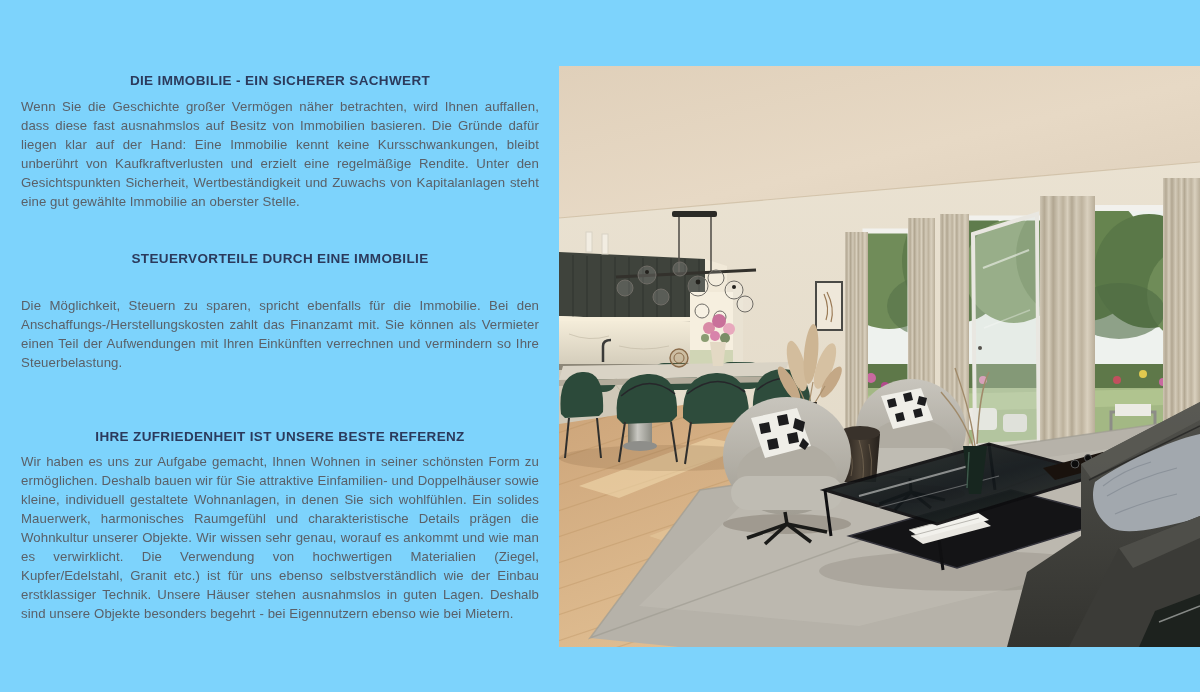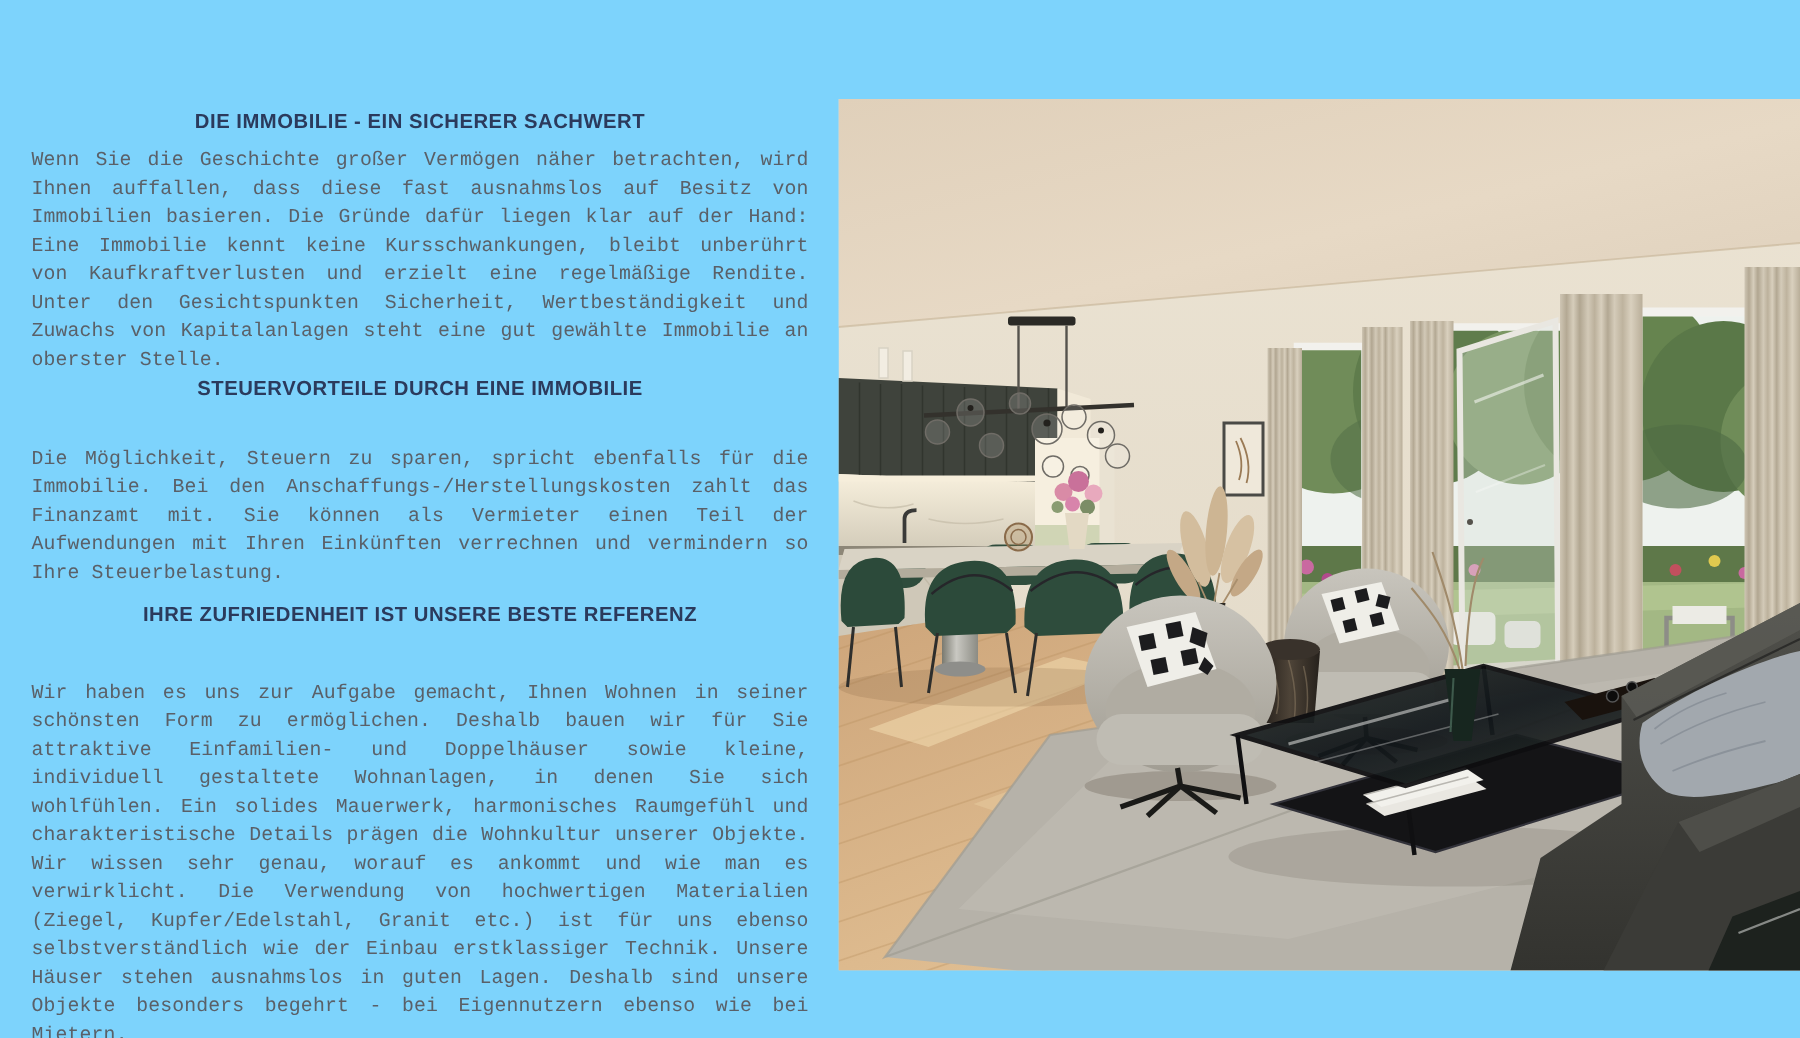--- a/index.html
+++ b/index.html
@@ -1,36 +1,36 @@
 <!DOCTYPE html>
 <html><head>
 <meta charset="utf-8">
 <style>
   html,body{margin:0;padding:0;background:#ffffff;}
   .page{position:relative;width:1200px;height:692px;background:#7dd3fc;overflow:hidden;
         font-family:"Liberation Sans",sans-serif;}
   .sec-h{position:absolute;left:21px;width:518px;text-align:center;font-weight:700;
          font-size:13.5px;letter-spacing:.35px;color:#2b3a5c;}
   .sec-p{position:absolute;left:21px;width:518px;text-align:justify;font-size:13.2px;
-         line-height:19px;color:#5a6068;letter-spacing:.1px;font-family:Liberation Mono, monospace;}
+         line-height:19px;color:#5a6068;letter-spacing:.1px;}
   .photo{position:absolute;left:559px;top:66px;width:641px;height:581px;}
   .photo svg{display:block;width:100%;height:100%;}
 </style>
 </head>
 <body>
 
 <div class="page">
 
   <div class="sec-h" style="top:73px">DIE IMMOBILIE - EIN SICHERER SACHWERT</div>
   <div class="sec-p" style="top:97px">Wenn Sie die Geschichte großer Vermögen näher betrachten, wird Ihnen auffallen, dass diese fast ausnahmslos auf Besitz von Immobilien basieren. Die Gründe dafür liegen klar auf der Hand: Eine Immobilie kennt keine Kursschwankungen, bleibt unberührt von Kaufkraftverlusten und erzielt eine regelmäßige Rendite. Unter den Gesichtspunkten Sicherheit, Wertbeständigkeit und Zuwachs von Kapitalanlagen steht eine gut gewählte Immobilie an oberster Stelle.</div>
 
   <div class="sec-h" style="top:251px">STEUERVORTEILE DURCH EINE IMMOBILIE</div>
   <div class="sec-p" style="top:296px">Die Möglichkeit, Steuern zu sparen, spricht ebenfalls für die Immobilie. Bei den Anschaffungs-/Herstellungskosten zahlt das Finanzamt mit. Sie können als Vermieter einen Teil der Aufwendungen mit Ihren Einkünften verrechnen und vermindern so Ihre Steuerbelastung.</div>
 
-  <div class="sec-h" style="top:402px">IHRE ZUFRIEDENHEIT IST UNSERE BESTE REFERENZ</div>
+  <div class="sec-h" style="top:429px">IHRE ZUFRIEDENHEIT IST UNSERE BESTE REFERENZ</div>
   <div class="sec-p" style="top:452px">Wir haben es uns zur Aufgabe gemacht, Ihnen Wohnen in seiner schönsten Form zu ermöglichen. Deshalb bauen wir für Sie attraktive Einfamilien- und Doppelhäuser sowie kleine, individuell gestaltete Wohnanlagen, in denen Sie sich wohlfühlen. Ein solides Mauerwerk, harmonisches Raumgefühl und charakteristische Details prägen die Wohnkultur unserer Objekte. Wir wissen sehr genau, worauf es ankommt und wie man es verwirklicht. Die Verwendung von hochwertigen Materialien (Ziegel, Kupfer/Edelstahl, Granit etc.) ist für uns ebenso selbstverständlich wie der Einbau erstklassiger Technik. Unsere Häuser stehen ausnahmslos in guten Lagen. Deshalb sind unsere Objekte besonders begehrt - bei Eigennutzern ebenso wie bei Mietern.</div>
 
   <div class="photo">
   <svg viewBox="0 0 641 581" preserveAspectRatio="none">
     <defs>
       <linearGradient id="ceilGrad" x1="0" y1="0" x2="1" y2="1">
         <stop offset="0" stop-color="#e0d0ba"></stop>
             <stop offset=".55" stop-color="#e7d9c5"></stop>
             <stop offset="1" stop-color="#ded0bc"></stop>
       </linearGradient>

